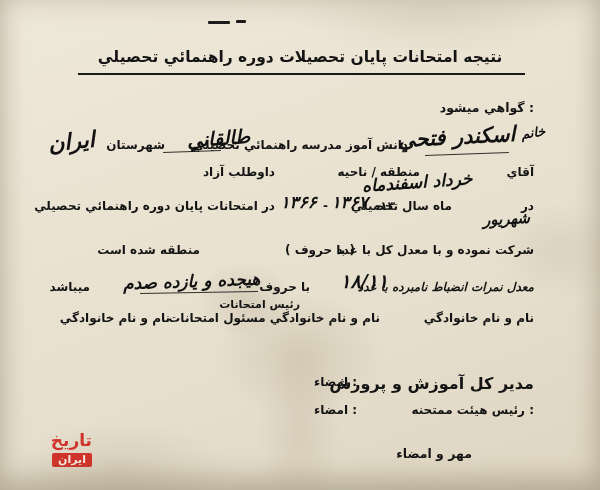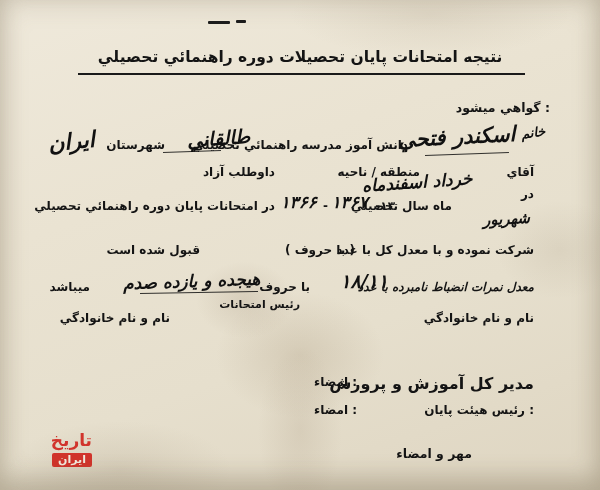--- a/index.html
+++ b/index.html
@@ -105,21 +105,21 @@
 
 <div id="page">
   <div class="paper"></div>
 
   <div class="inkmark" style="left:208px; top:21px; width:22px; height:2.5px;"></div>
   <div class="inkmark" style="left:236px; top:20px; width:10px; height:2.5px;"></div>
 
   <div class="txt print title" style="left:0; top:50px; width:600px; text-align:center;">نتيجه امتحانات پايان تحصيلات دوره راهنمائي تحصيلي</div>
   <div class="underline-title" style="left:78px; top:73px; width:447px;"></div>
 
-  <div class="txt print" style="right:50px; top:102px; font-size:12.5px;">: گواهي ميشود</div>
+  <div class="txt print" style="right:66px; top:102px; font-size:12.5px;">: گواهي ميشود</div>
 
   <div class="txt print" style="right:192px; top:139px; font-size:12px;">دانش آموز مدرسه راهنمائي تحصيلي</div>
   <div class="txt print" style="right:435px; top:139px; font-size:12px;">شهرستان</div>
 
   <div class="txt hand" style="right:85px; top:126px; font-size:21px; transform:rotate(-3deg);">اسكندر فتحي</div>
 
   <div class="txt hand" style="right:55px; top:126px; font-size:13px; transform:rotate(-8deg);">خانم</div>
 
   <div class="txt hand" style="right:350px; top:129px; font-size:19px; transform:rotate(-4deg);">طالقاني</div>
 
@@ -127,49 +127,50 @@
 
   <div class="stroke" style="left:425px; top:155px; width:84px; transform:rotate(-2deg);"></div>
   <div class="stroke" style="left:163px; top:152px; width:58px; transform:rotate(-2deg);"></div>
 
   <div class="txt print" style="right:66px; top:166px; font-size:12px;">آقاي</div>
   <div class="txt print" style="right:180px; top:166px; font-size:12px;">منطقه / ناحيه</div>
   <div class="txt print" style="right:325px; top:166px; font-size:12px;">داوطلب آزاد</div>
 
   <div class="txt hand" style="right:128px; top:174px; font-size:17px; transform:rotate(-4deg);">خرداد اسفندماه</div>
 
-  <div class="txt print" style="right:66px; top:188px; font-size:12px;">در</div>
+  <div class="txt print" style="right:66px; top:200px; font-size:12px;">در</div>
   <div class="txt print" style="right:148px; top:200px; font-size:12px;">ماه سال تحصيلي</div>
   <div class="txt print" style="right:205px; top:200px; font-size:12px;">۱۳-</div>
   <div class="txt hand" style="right:232px; top:194px; font-size:17px;">۱۳۶۷</div>
   <div class="txt print" style="right:272px; top:200px; font-size:12px;">-</div>
   <div class="txt hand" style="right:283px; top:194px; font-size:17px;">۱۳۶۶</div>
   <div class="txt print" style="right:325px; top:200px; font-size:12px;">در امتحانات پايان دوره راهنمائي تحصيلي</div>
 
   <div class="txt hand" style="right:70px; top:212px; font-size:15px; transform:rotate(-3deg);">شهريور</div>
 
   <div class="txt print" style="right:66px; top:244px; font-size:12px;">شركت نموده و با معدل كل با عدد</div>
   <div class="txt print" style="right:245px; top:244px; font-size:12px;">( با حروف )</div>
-  <div class="txt print" style="right:400px; top:244px; font-size:12px;">قبول شده است</div>
+  <div class="txt print" style="right:400px; top:244px; font-size:12px;">منطقه شده است</div>
 
   <div class="txt print" style="right:66px; top:281px; font-size:12px;font-style:italic;">معدل نمرات انضباط نامبرده با عدد</div>
   <div class="txt hand" style="right:212px; top:272px; font-size:19px;">۱۸/۱۱</div>
   <div class="txt print" style="right:290px; top:281px; font-size:12px;">با حروف</div>
   <div class="txt hand" style="right:340px; top:273px; font-size:17px; transform:rotate(-2deg);">هيجده و يازده صدم</div>
   <div class="txt print" style="right:510px; top:281px; font-size:12px;">ميباشد</div>
   <div class="stroke" style="left:140px; top:293px; width:118px; transform:rotate(-1deg);"></div>
 
   <div class="txt print" style="right:66px; top:312px; font-size:12px;">نام و نام خانوادگي</div>
+  <div class="txt print" style="right:220px; top:312px; font-size:12px;">نام و نام خانوادگي مسئول امتحانات</div>
   <div class="txt print" style="right:430px; top:312px; font-size:12px;">نام و نام خانوادگي</div>
   <div class="txt print" style="right:300px; top:299px; font-size:11px;">رئيس امتحانات</div>
 
   <div class="txt print" style="right:66px; top:376px; font-size:16px;">مدير كل آموزش و پرورش</div>
   <div class="txt print" style="right:243px; top:376px; font-size:12px;">: امضاء</div>
 
-  <div class="txt print" style="right:66px; top:404px; font-size:12px;">: رئيس هيئت پايان</div>
+  <div class="txt print" style="right:66px; top:404px; font-size:12px;">: رئيس هيئت ممتحنه</div>
   <div class="txt print" style="right:243px; top:404px; font-size:12px;">: امضاء</div>
 
   <div class="txt print" style="right:128px; top:448px; font-size:12.5px;">مهر و امضاء</div>
 
   <div class="watermark">
     <div class="wm-top">تاريخ</div>
     <div class="wm-bottom">ايران</div>
   </div>
 
   <div class="edge-shadow"></div>

